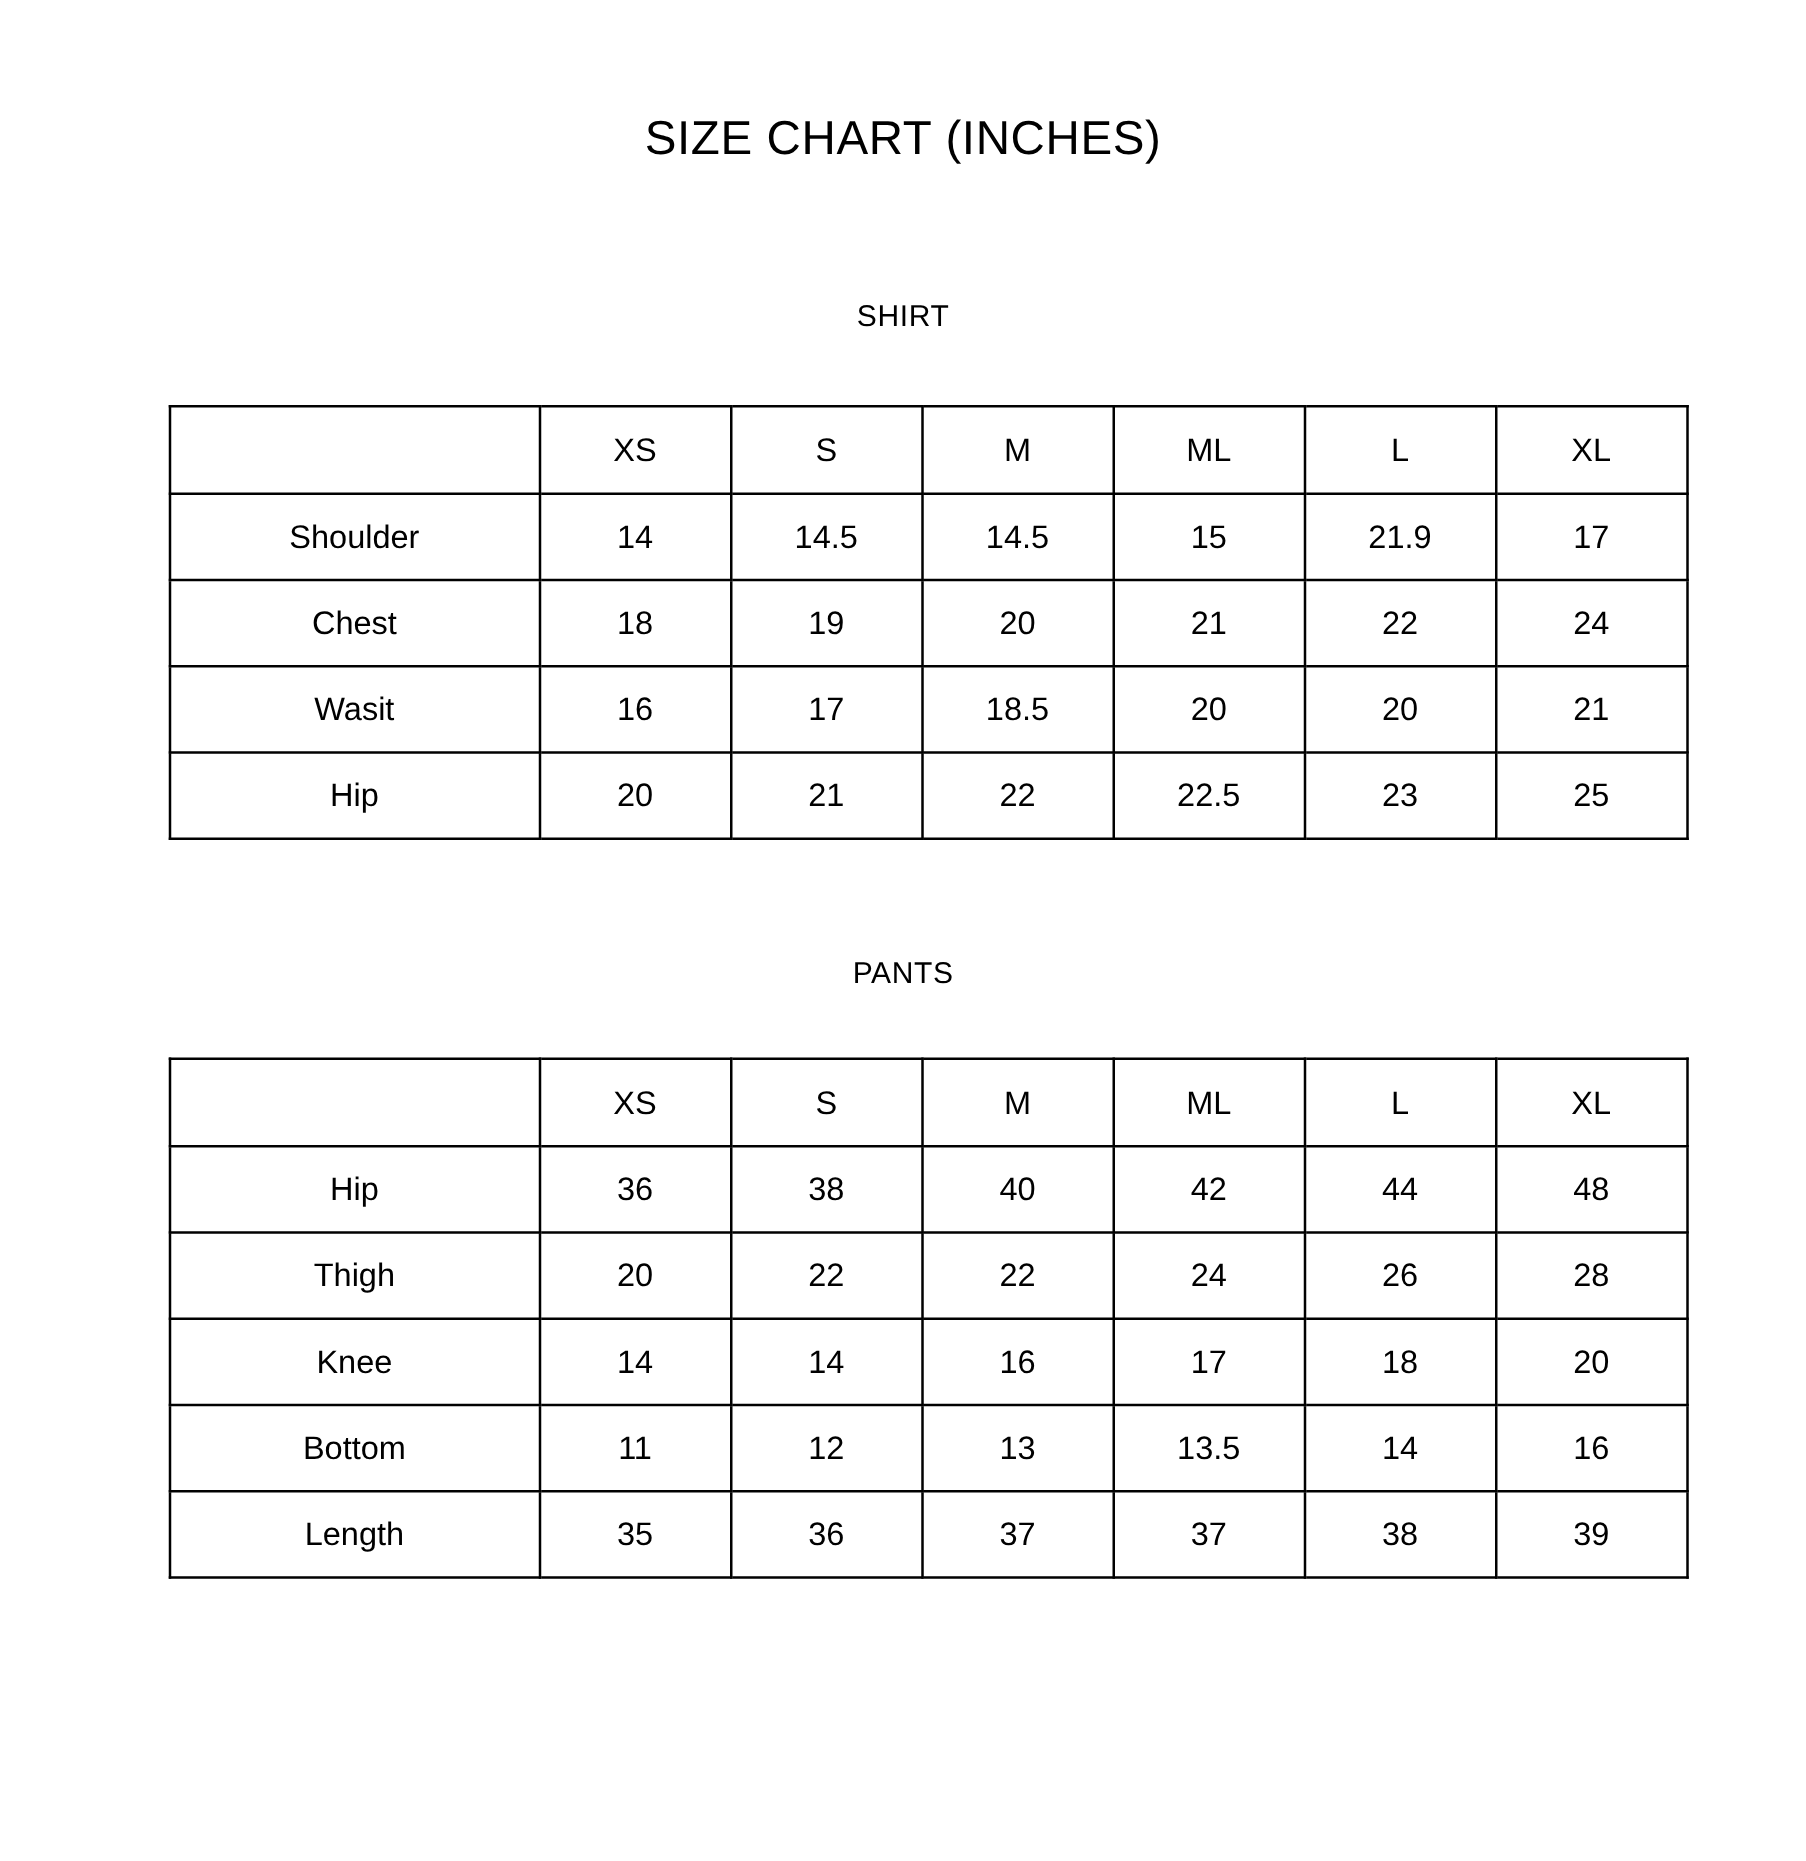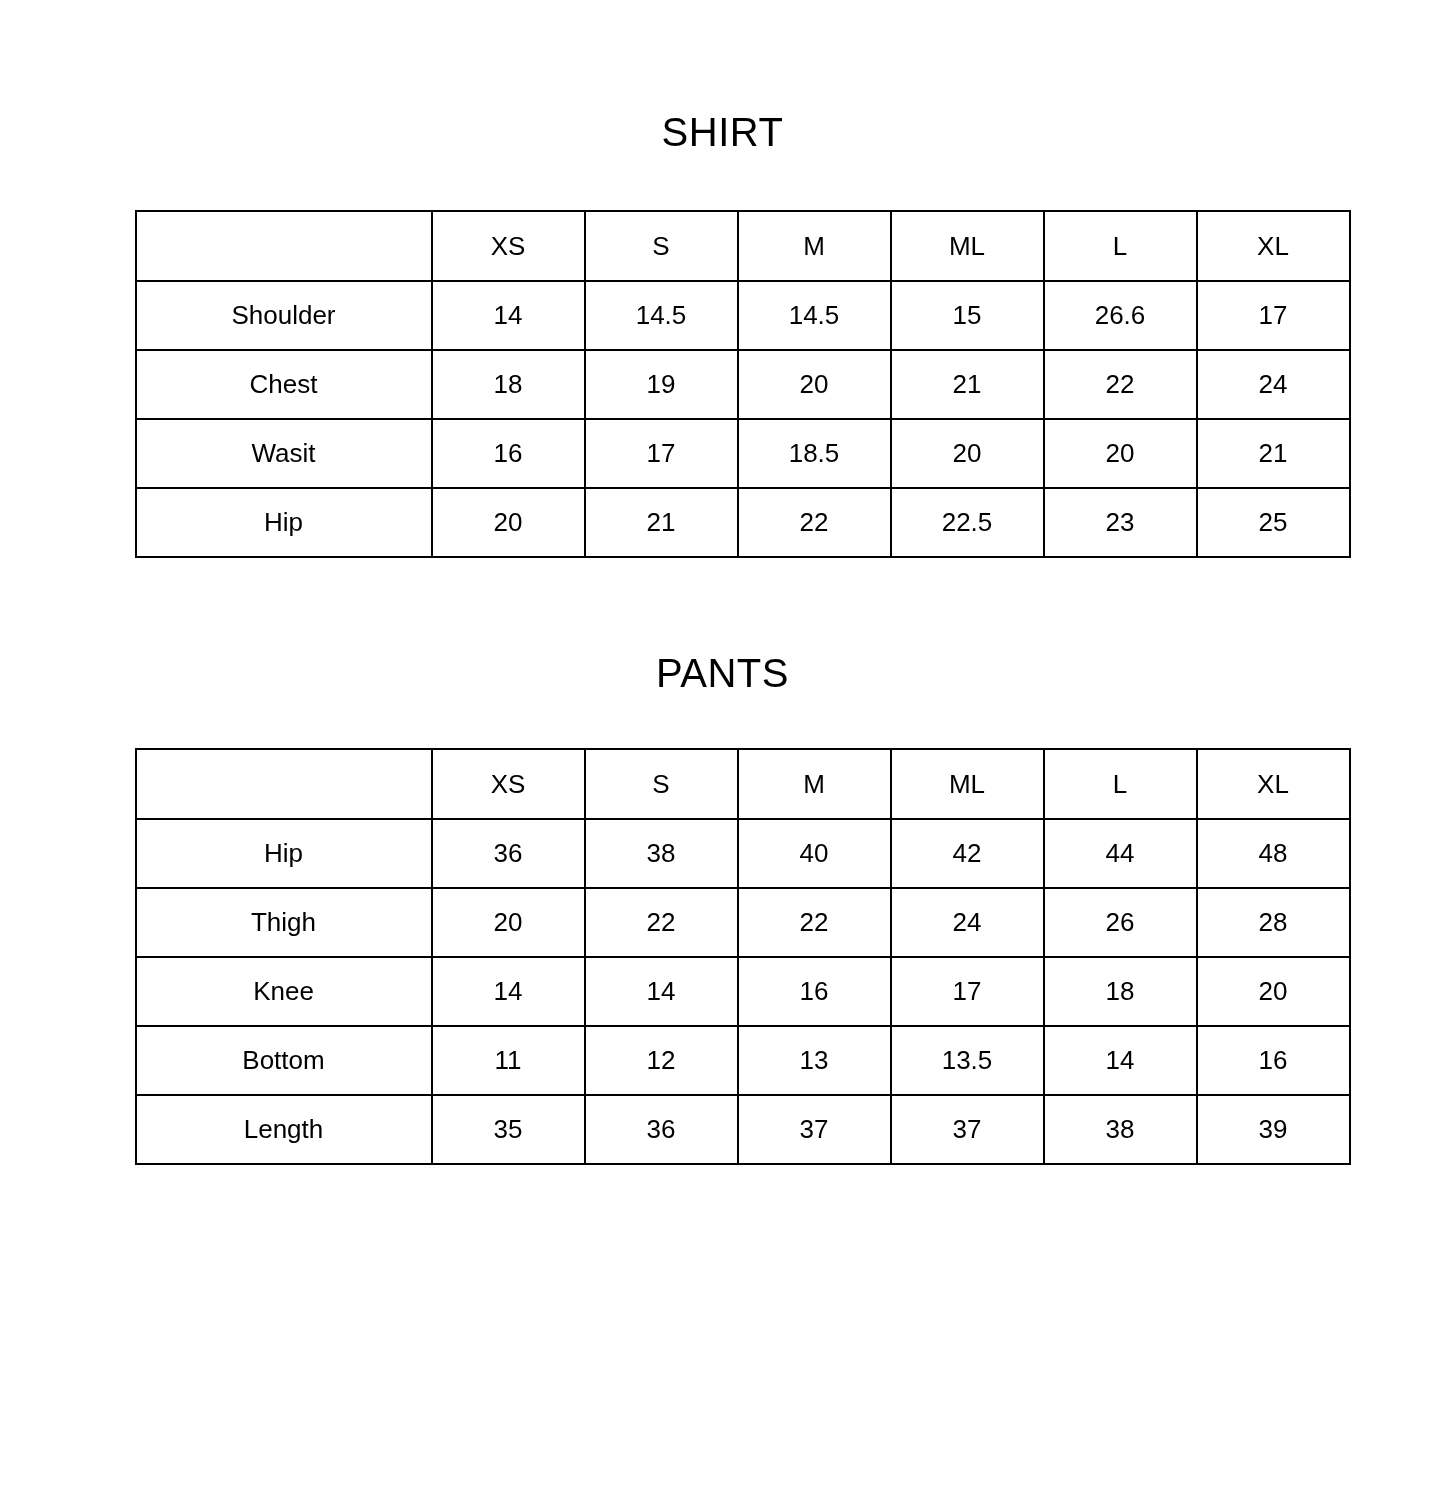--- a/index.html
+++ b/index.html
@@ -26,21 +26,21 @@
     text-align: center;
     font-size: 38px;
     font-weight: 400;
     letter-spacing: 0.5px;
     margin: 0;
     padding-top: 92px;
     line-height: 1;
   }
   .section-title {
     text-align: center;
-    font-size: 40px;
+    font-size: 24px;
     font-weight: 400;
     letter-spacing: 0.5px;
     margin: 0;
     line-height: 1;
   }
   .shirt-title { padding-top: 112px; }
   .pants-title { padding-top: 95px; }
 
   .table-wrap {
     width: 1176px;
@@ -76,20 +76,21 @@
   }
   .corner-cell {
     border: 2px solid #000000;
   }
 </style>
 </head>
 <body>
 
 <div class="page">
 
+  <h1 class="main-title">SIZE CHART (INCHES)</h1>
 
   <h2 class="section-title shirt-title">SHIRT</h2>
 
   <div class="table-wrap shirt-wrap">
     <table class="size-table">
       <colgroup>
         <col class="label-col">
         <col class="size-col">
           <col class="size-col">
           <col class="size-col">
@@ -108,21 +109,21 @@
           <th>XL</th>
         </tr>
       </thead>
       <tbody>
         <tr>
           <td class="row-label">Shoulder</td>
           <td>14</td>
           <td>14.5</td>
           <td>14.5</td>
           <td>15</td>
-          <td>26.6</td>
+          <td>21.9</td>
           <td>17</td>
         </tr>
         <tr>
           <td class="row-label">Chest</td>
           <td>18</td>
           <td>19</td>
           <td>20</td>
           <td>21</td>
           <td>22</td>
           <td>24</td>

